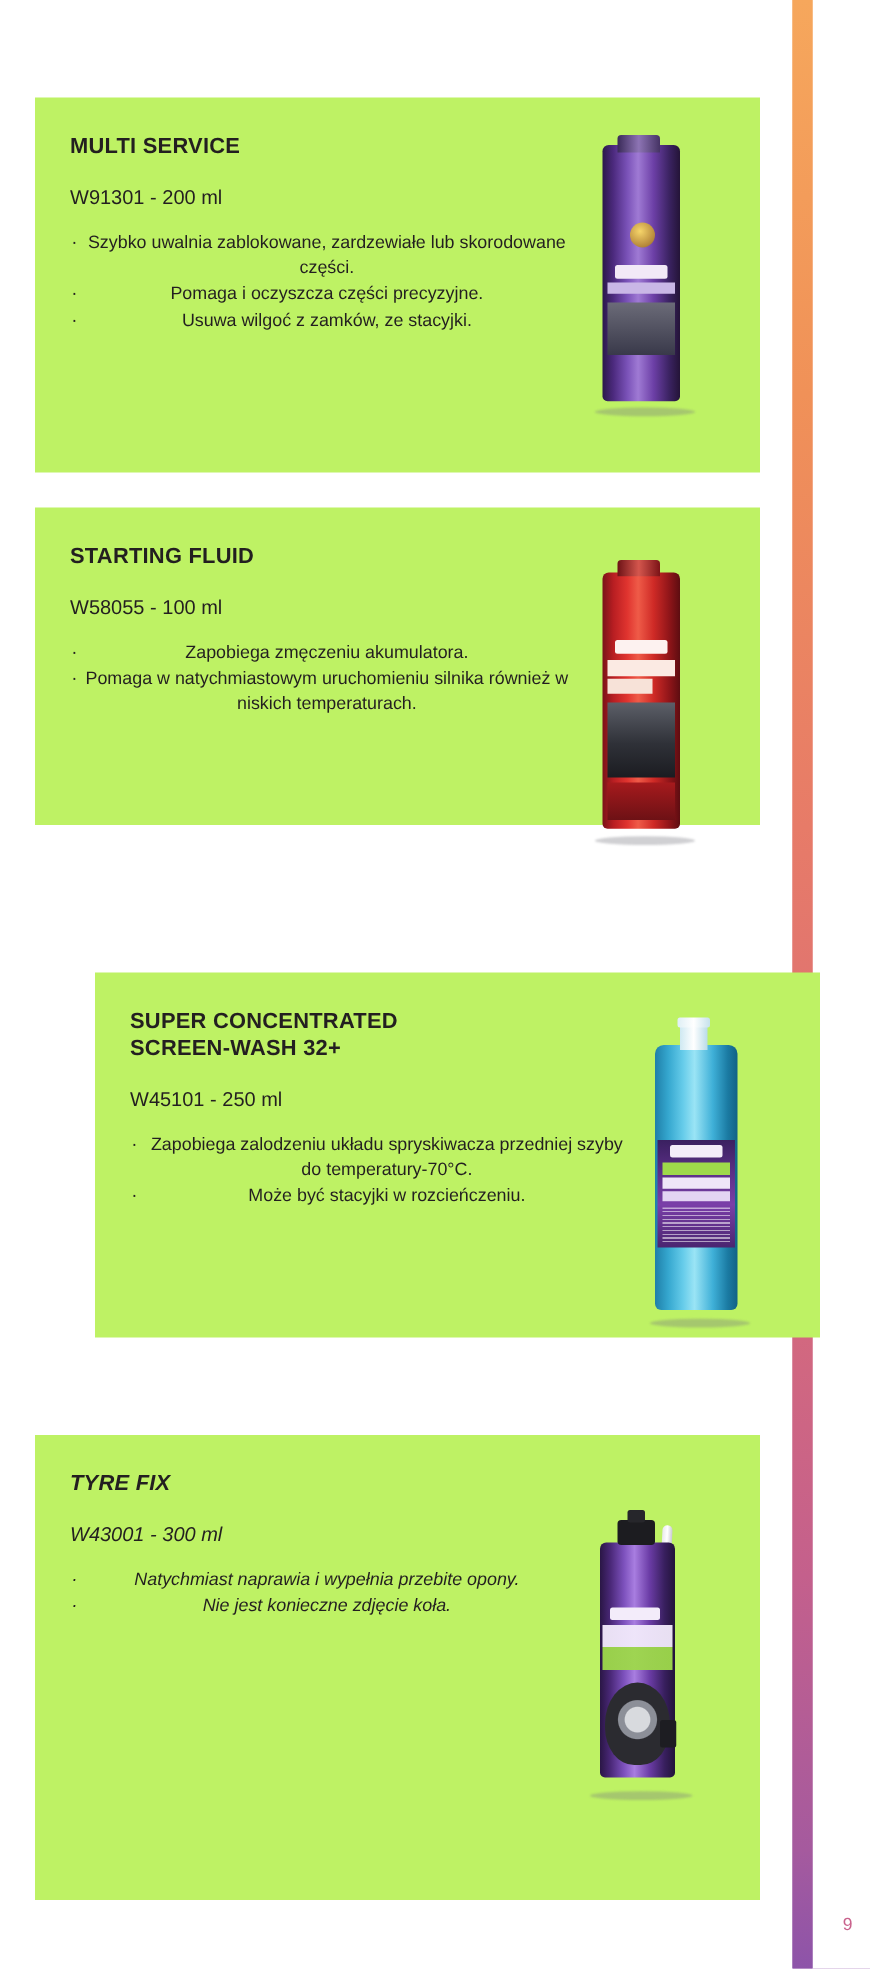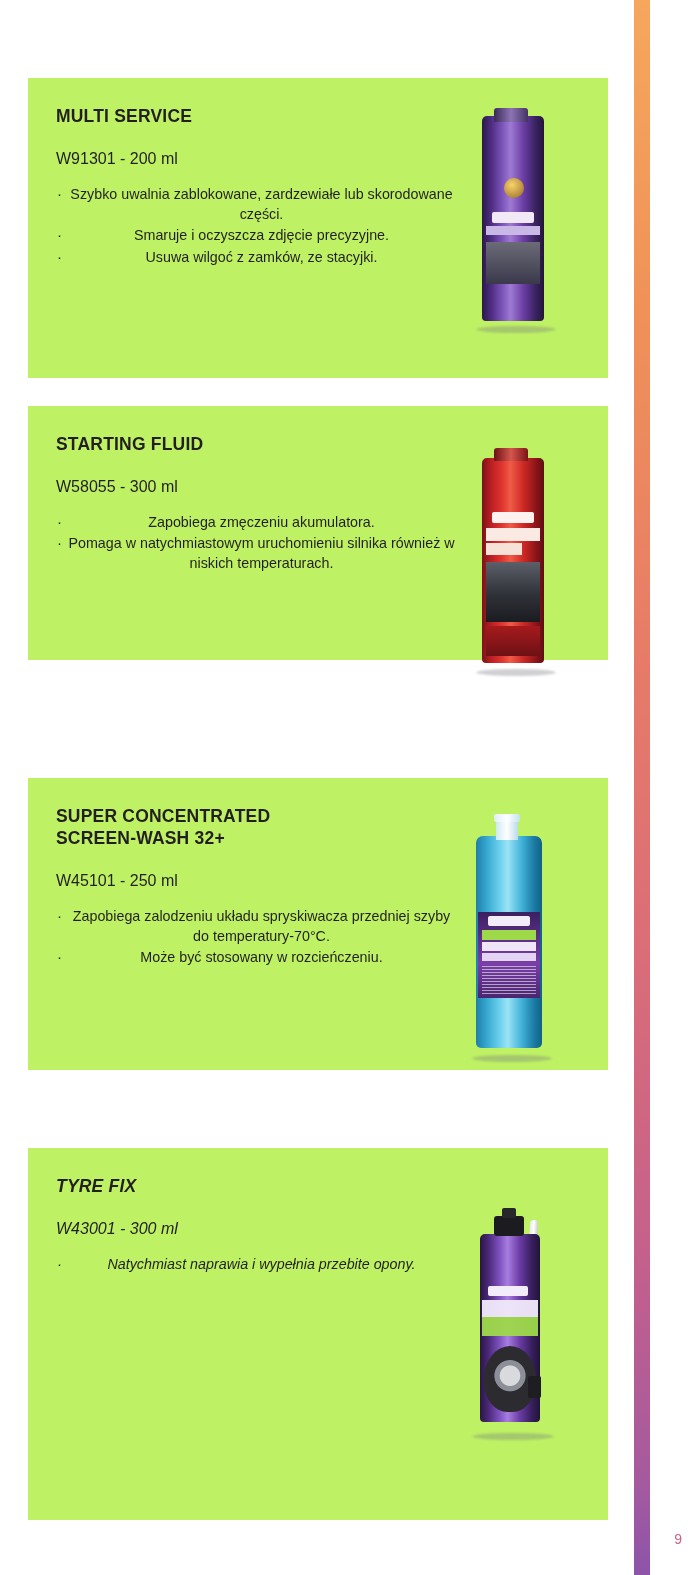--- a/index.html
+++ b/index.html
@@ -408,68 +408,68 @@
   <div class="edge-stripe"></div>
 
   <div class="content">
 
     <div class="card" style="top:78px; height:300px;">
       <div class="card-text">
         <div class="prod-title">MULTI SERVICE</div>
         <div class="prod-code">W91301 - 200 ml</div>
         <ul class="bullets">
           <li>Szybko uwalnia zablokowane, zardzewiałe lub skorodowane części.</li>
-          <li>Smaruje i oczyszcza zdjęcie precyzyjne.</li>
+          <li>Pomaga i oczyszcza części precyzyjne.</li>
           <li>Usuwa wilgoć z zamków, ze stacyjki.</li>
         </ul>
       </div>
       <div class="prod-img" style="left:448px; top:30px; width:80px; height:225px;">
         <div class="ms-can">
           <div class="ms-gold"></div>
           <div class="ms-logo"></div>
           <div class="ms-label"></div>
           <div class="ms-photo"></div>
         </div>
         <div class="ms-cap"></div>
         <div class="can-shadow"></div>
       </div>
     </div>
 
     <div class="card" style="top:406px; height:254px;">
       <div class="card-text">
         <div class="prod-title">STARTING FLUID</div>
-        <div class="prod-code">W58055 - 300 ml</div>
+        <div class="prod-code">W58055 - 100 ml</div>
         <ul class="bullets">
           <li>Zapobiega zmęczeniu akumulatora.</li>
           <li>Pomaga w natychmiastowym uruchomieniu silnika również w niskich temperaturach.</li>
         </ul>
       </div>
       <div class="prod-img" style="left:448px; top:42px; width:80px; height:228px;">
         <div class="sf-can">
           <div class="sf-logo"></div>
           <div class="sf-word1"></div>
           <div class="sf-word2"></div>
           <div class="sf-photo"></div>
           <div class="sf-bottom"></div>
         </div>
         <div class="sf-cap"></div>
         <div class="can-shadow"></div>
       </div>
     </div>
 
-    <div class="card" style="top:778px; height:292px;">
+    <div class="card" style="top:778px; height:292px;margin-left:48px;">
       <div class="card-text">
         <div class="prod-title">
           <span>SUPER CONCENTRATED</span><br>
           <span>SCREEN-WASH 32+</span>
         </div>
         <div class="prod-code">W45101 - 250 ml</div>
         <ul class="bullets">
           <li>Zapobiega zalodzeniu układu spryskiwacza przedniej szyby do temperatury-70°C.</li>
-          <li>Może być stosowany w rozcieńczeniu.</li>
+          <li>Może być stacyjki w rozcieńczeniu.</li>
         </ul>
       </div>
       <div class="prod-img" style="left:444px; top:36px; width:80px; height:248px;">
         <div class="sw-bottle">
           <div class="sw-label"></div>
           <div class="sw-logo"></div>
           <div class="sw-green"></div>
           <div class="sw-txt1"></div>
           <div class="sw-txt2"></div>
           <div class="sw-fine"></div>
@@ -479,20 +479,21 @@
         <div class="can-shadow"></div>
       </div>
     </div>
 
     <div class="card" style="top:1148px; height:372px;font-style:italic;">
       <div class="card-text">
         <div class="prod-title">TYRE FIX</div>
         <div class="prod-code">W43001 - 300 ml</div>
         <ul class="bullets">
           <li>Natychmiast naprawia i wypełnia przebite opony.</li>
+          <li>Nie jest konieczne zdjęcie koła.</li>
         </ul>
       </div>
       <div class="prod-img" style="left:444px; top:46px; width:82px; height:246px;">
         <div class="tf-hose"></div>
         <div class="tf-can">
           <div class="tf-logo"></div>
           <div class="tf-word"></div>
           <div class="tf-wheel"></div>
         </div>
         <div class="tf-valve"></div>

